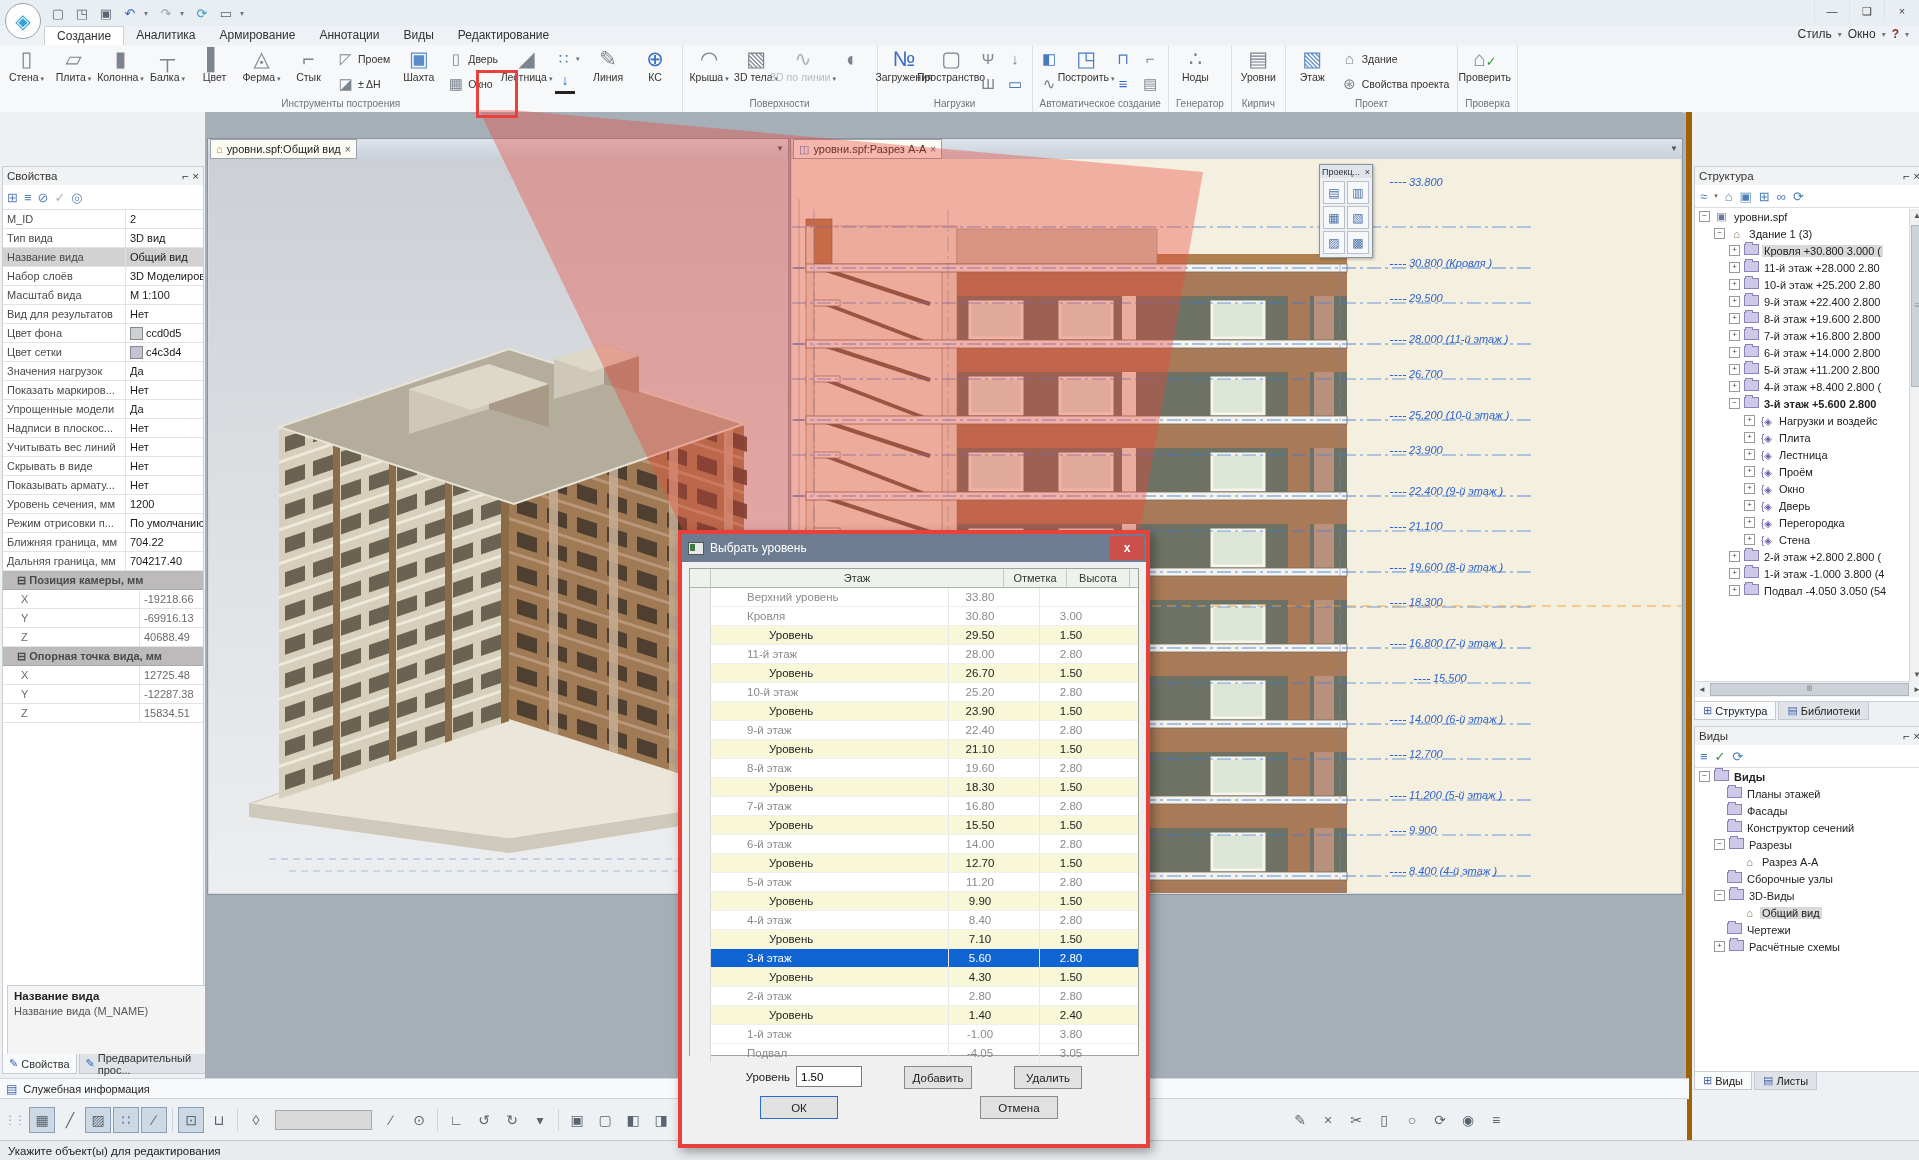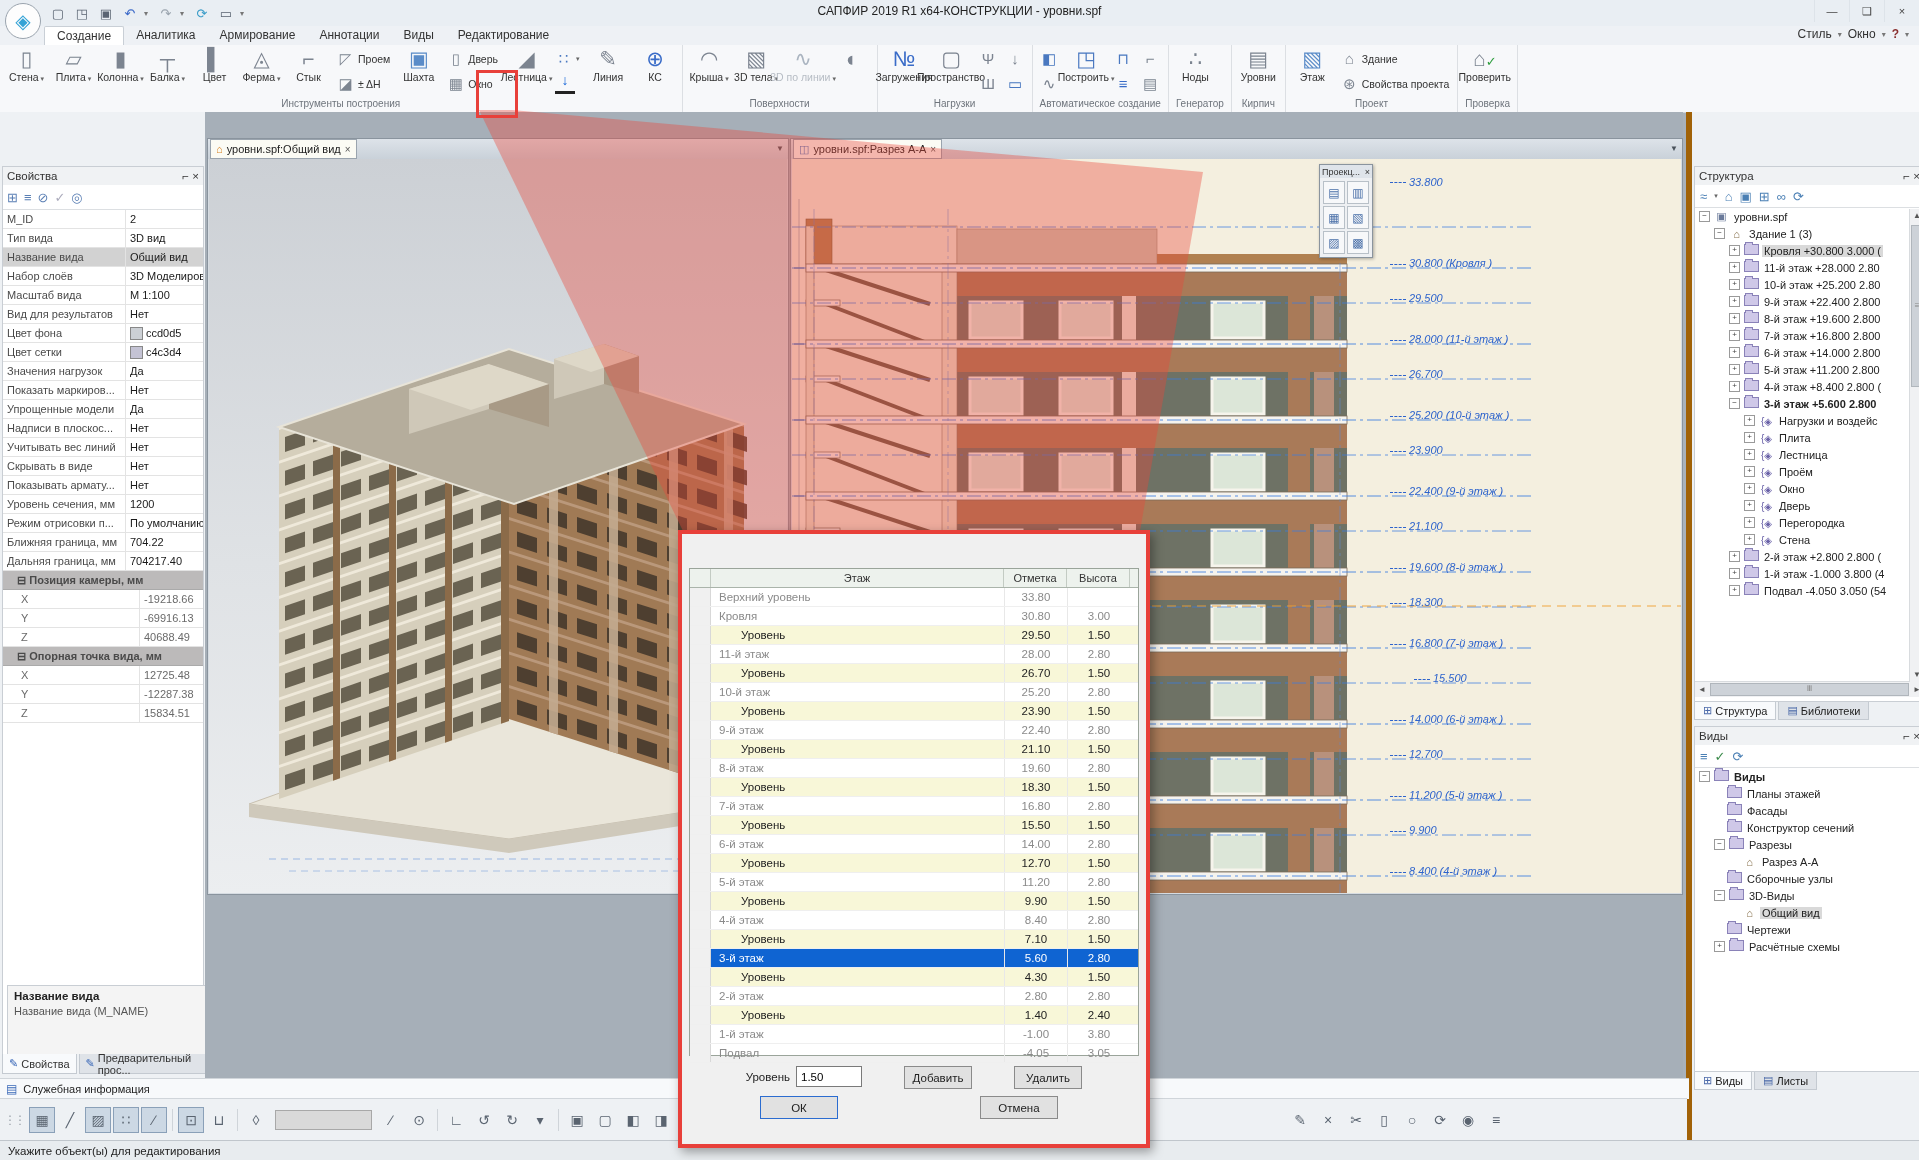--- a/index.html
+++ b/index.html
@@ -99,21 +99,21 @@
   .dtitle .dicn{width:14px;height:11px;background:#e8e8e8;border:1px solid #555;margin-right:6px;position:relative;}
   .dtitle .dicn::after{content:"";position:absolute;left:1px;top:1px;width:5px;height:7px;background:#3d7a46;}
   .dtitle .sp{flex:1;}
   .dclose{width:34px;height:24px;background:#c9504a;color:#fff;display:flex;align-items:center;justify-content:center;font-weight:bold;margin-right:2px;font-size:12px;}
   .dtable{position:absolute;left:7px;top:34px;right:7px;height:486px;background:#fff;border:1px solid #9aa49a;}
   .dhead{display:flex;height:18px;background:#edf2ed;border-bottom:1px solid #aab4aa;font-size:11px;color:#333;}
   .dhead .h0{width:20px;border-right:1px solid #c3cbc3;}
   .dhead .h1{flex:1;text-align:center;border-right:1px solid #c3cbc3;line-height:18px;}
   .dhead .h2,.dhead .h3{width:62px;text-align:center;border-right:1px solid #c3cbc3;line-height:18px;}
   .dhead .h4{width:8px;}
-  .drow{display:flex;height:18px;line-height:18px;font-size:11.5px;border-bottom:1px solid #efefef;}
+  .drow{display:flex;height:18px;line-height:18px;font-size:11.5px;border-bottom:1px solid #efefef;gap:28px;}
   .drow .c0{width:20px;background:#f0f0f0;border-right:1px solid #d8d8d8;}
   .drow .c1{flex:1;padding-left:8px;overflow:hidden;white-space:nowrap;}
   .drow .c2,.drow .c3{width:62px;text-align:center;border-left:1px solid #e8e8e8;}
   .drow .c4{width:8px;}
   .drow.floor{color:#8a8a8a;}
   .drow.level{background:#f8f7d8;color:#222;}
   .drow.level .c0{background:#f0f0f0;}
   .drow.level .c1{padding-left:30px;}
   .drow.selrow{background:#0f64d2;color:#fff;}
   .dfoot1{position:absolute;left:0;top:532px;width:100%;display:flex;align-items:center;font-size:11.5px;}
@@ -184,21 +184,20 @@
       <div class="qbtn">◳</div>
       <div class="qbtn">▣</div>
       <div class="qbtn" style="color: rgb(58, 104, 200);">↶</div>
       <span class="qcaret">▾</span>
       <div class="qbtn" style="color: rgb(154, 164, 174);">↷</div>
       <span class="qcaret">▾</span>
       <div class="qbtn" style="color: rgb(58, 156, 200);">⟳</div>
       <div class="qbtn">▭</div>
       <span class="qcaret">▾</span>
     </div>
-  <div class="abs wtitle">САПФИР 2019 R1 x64-КОНСТРУКЦИИ - уровни.spf</div>
   <div class="abs winbtns">
     <div class="wb">—</div>
     <div class="wb">❑</div>
     <div class="wb">×</div>
   </div>
 
   <div class="abs tabrow">
     <div class="rtabs" id="rtabs">
         <div class="rtab active">Создание</div>
         <div class="rtab">Аналитика</div>
@@ -1336,20 +1335,26 @@
   <div class="abs statusbar">
     <span class="smsg">Укажите объект(ы) для редактирования</span>
   </div>
 
   <svg class="abs fan">
     <polygon points="479,110 512,110 1203,172 1140,531 683,531" fill="rgba(234,72,58,0.38)"></polygon>
   </svg>
   <div class="abs redbox"></div>
 
   <div class="abs dlg">
+    <div class="dtitle">
+      <span class="dicn"></span>
+      <span>Выбрать уровень</span>
+        <span class="sp"></span>
+      <div class="dclose">x</div>
+    </div>
     <div class="dtable">
       <div class="dhead" id="dhead">
           <div class="h0"></div>
           <div class="h1">Этаж</div>
           <div class="h2">Отметка</div>
           <div class="h3">Высота</div>
           <div class="h4"></div>
         </div>
       <div id="drows">
           <div class="drow floor">

